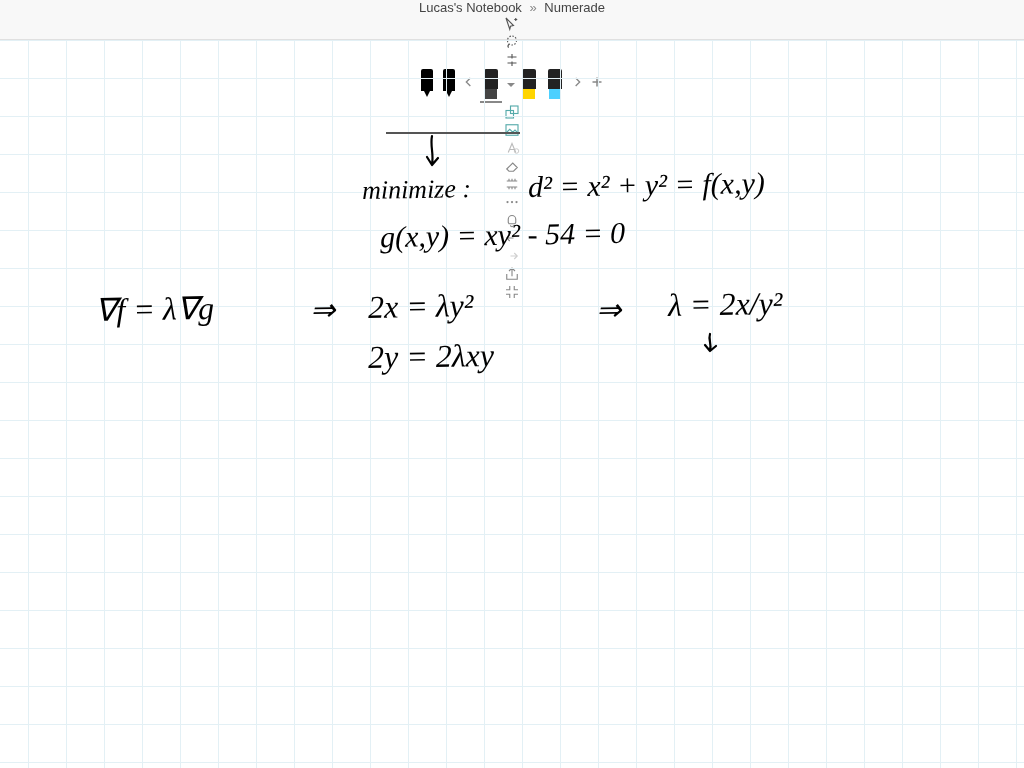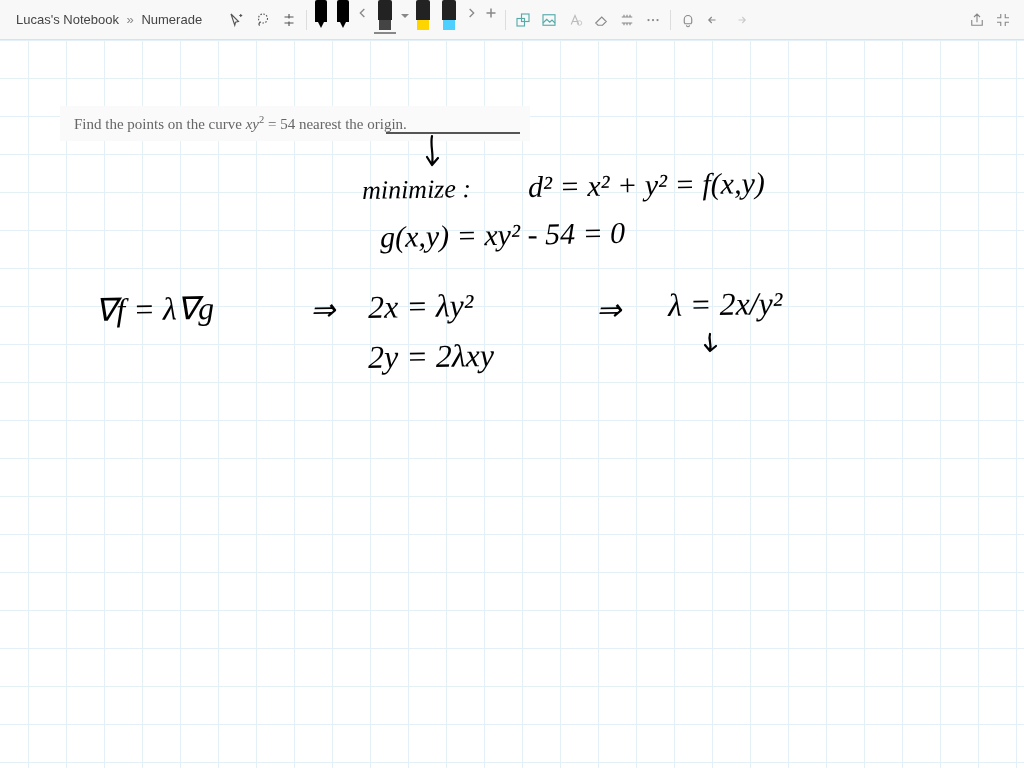--- a/index.html
+++ b/index.html
@@ -10,20 +10,21 @@
       overflow: hidden;
       background: #fff;
     }
     .toolbar {
       height: 40px;
       background: #f8f8f8;
       border-bottom: 1px solid #e0e0e0;
       display: flex;
       align-items: center;
       padding: 0 8px;
+      flex-direction: column;
     }
     .breadcrumb {
       font-size: 13px;
       color: #444;
       padding: 0 8px;
       white-space: nowrap;
     }
     .breadcrumb-sep { color: #888; margin: 0 4px; }
     .toolbar-spacer { width: 14px; }
     .tool-btn {
@@ -282,23 +283,20 @@
   </div>
   <div class="tool-btn">
     <svg viewBox="0 0 24 24">
         <path d="M9 4v5H4M15 4v5h5M9 20v-5H4M15 20v-5h5" stroke="#888" fill="none" stroke-width="1.5"></path>
       </svg>
   </div>
 </div>
 
 <div class="canvas-area">
 
-  <div class="problem-text">
-    <span>Find the points on the curve </span><span class="math-var">xy</span><span class="sup">2</span><span style="font-family:Georgia,serif"> = 54</span><span> nearest the origin.</span>
-  </div>
 
   <div class="underline-seg" style="top:92px;left:386px;width:134px"></div>
 
   <svg class="hand-svg" style="top:94px;left:420px;width:30px;height:40px">
     <path d="M12 2 C 10 12, 14 20, 12 30 M7 23 l5 8 l6-7"></path>
   </svg>
 
   <div class="handwriting" style="top:135px;left:362px;font-size:26px">minimize :</div>
   <div class="handwriting" style="top:128px;left:528px;font-size:30px">d² = x² + y² = f(x,y)</div>
   <div class="handwriting" style="top:178px;left:380px;font-size:30px">g(x,y) = xy² - 54 = 0</div>

